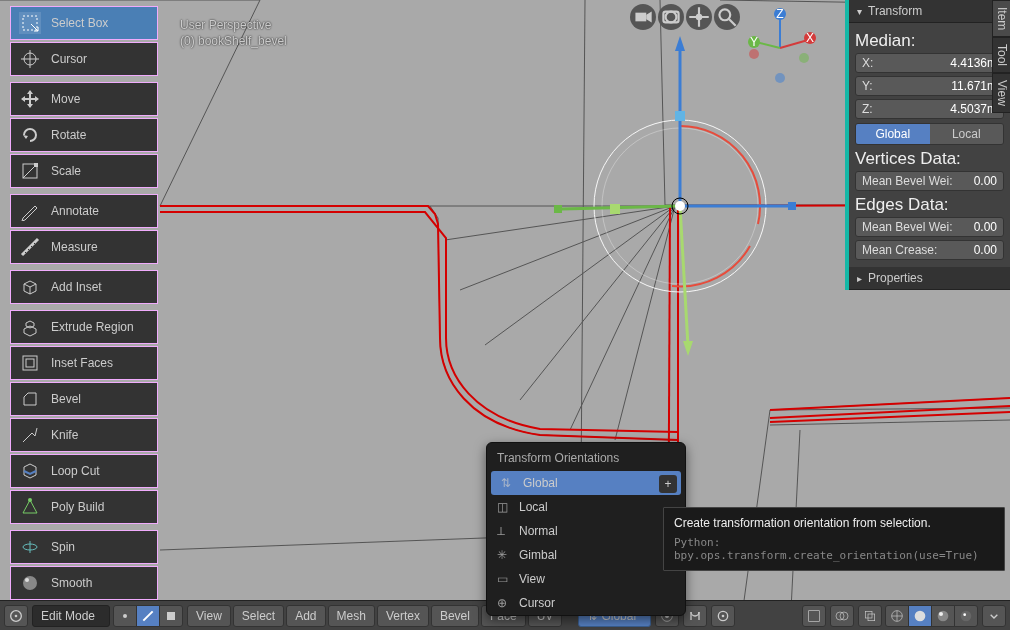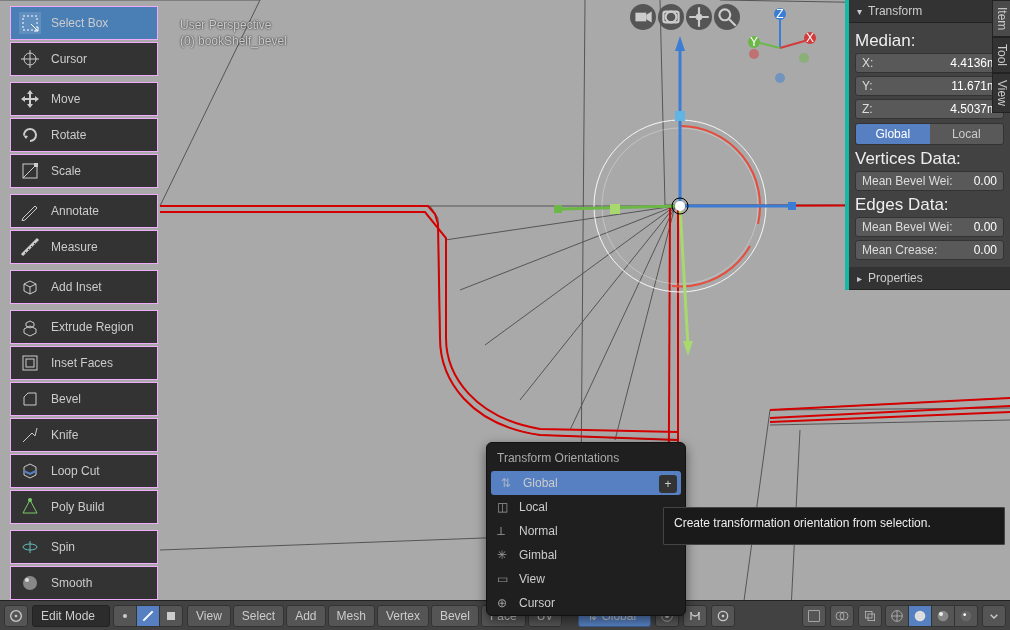--- a/index.html
+++ b/index.html
@@ -394,20 +394,21 @@
       <div class="popup-row">
         <span style="width:14px;opacity:0.7">⊕</span>
         <span>Cursor</span>
       </div>
     </div>
   <div class="popup-plus">+</div>
 </div>
 
 <div class="tooltip-box">
   <div class="ttl">Create transformation orientation from selection.</div>
+  <div class="py">Python: bpy.ops.transform.create_orientation(use=True)</div>
 </div>
 
 <div class="bottom-bar">
   <div class="bb-ico">
       <svg viewBox="0 0 24 24">
         <circle cx="12" cy="12" r="8" fill="none" stroke="#ccc" stroke-width="2"></circle>
         <circle cx="12" cy="12" r="2" fill="#ccc"></circle>
       </svg>
     </div>
   <div class="bb-select"><span>Edit Mode</span></div>

